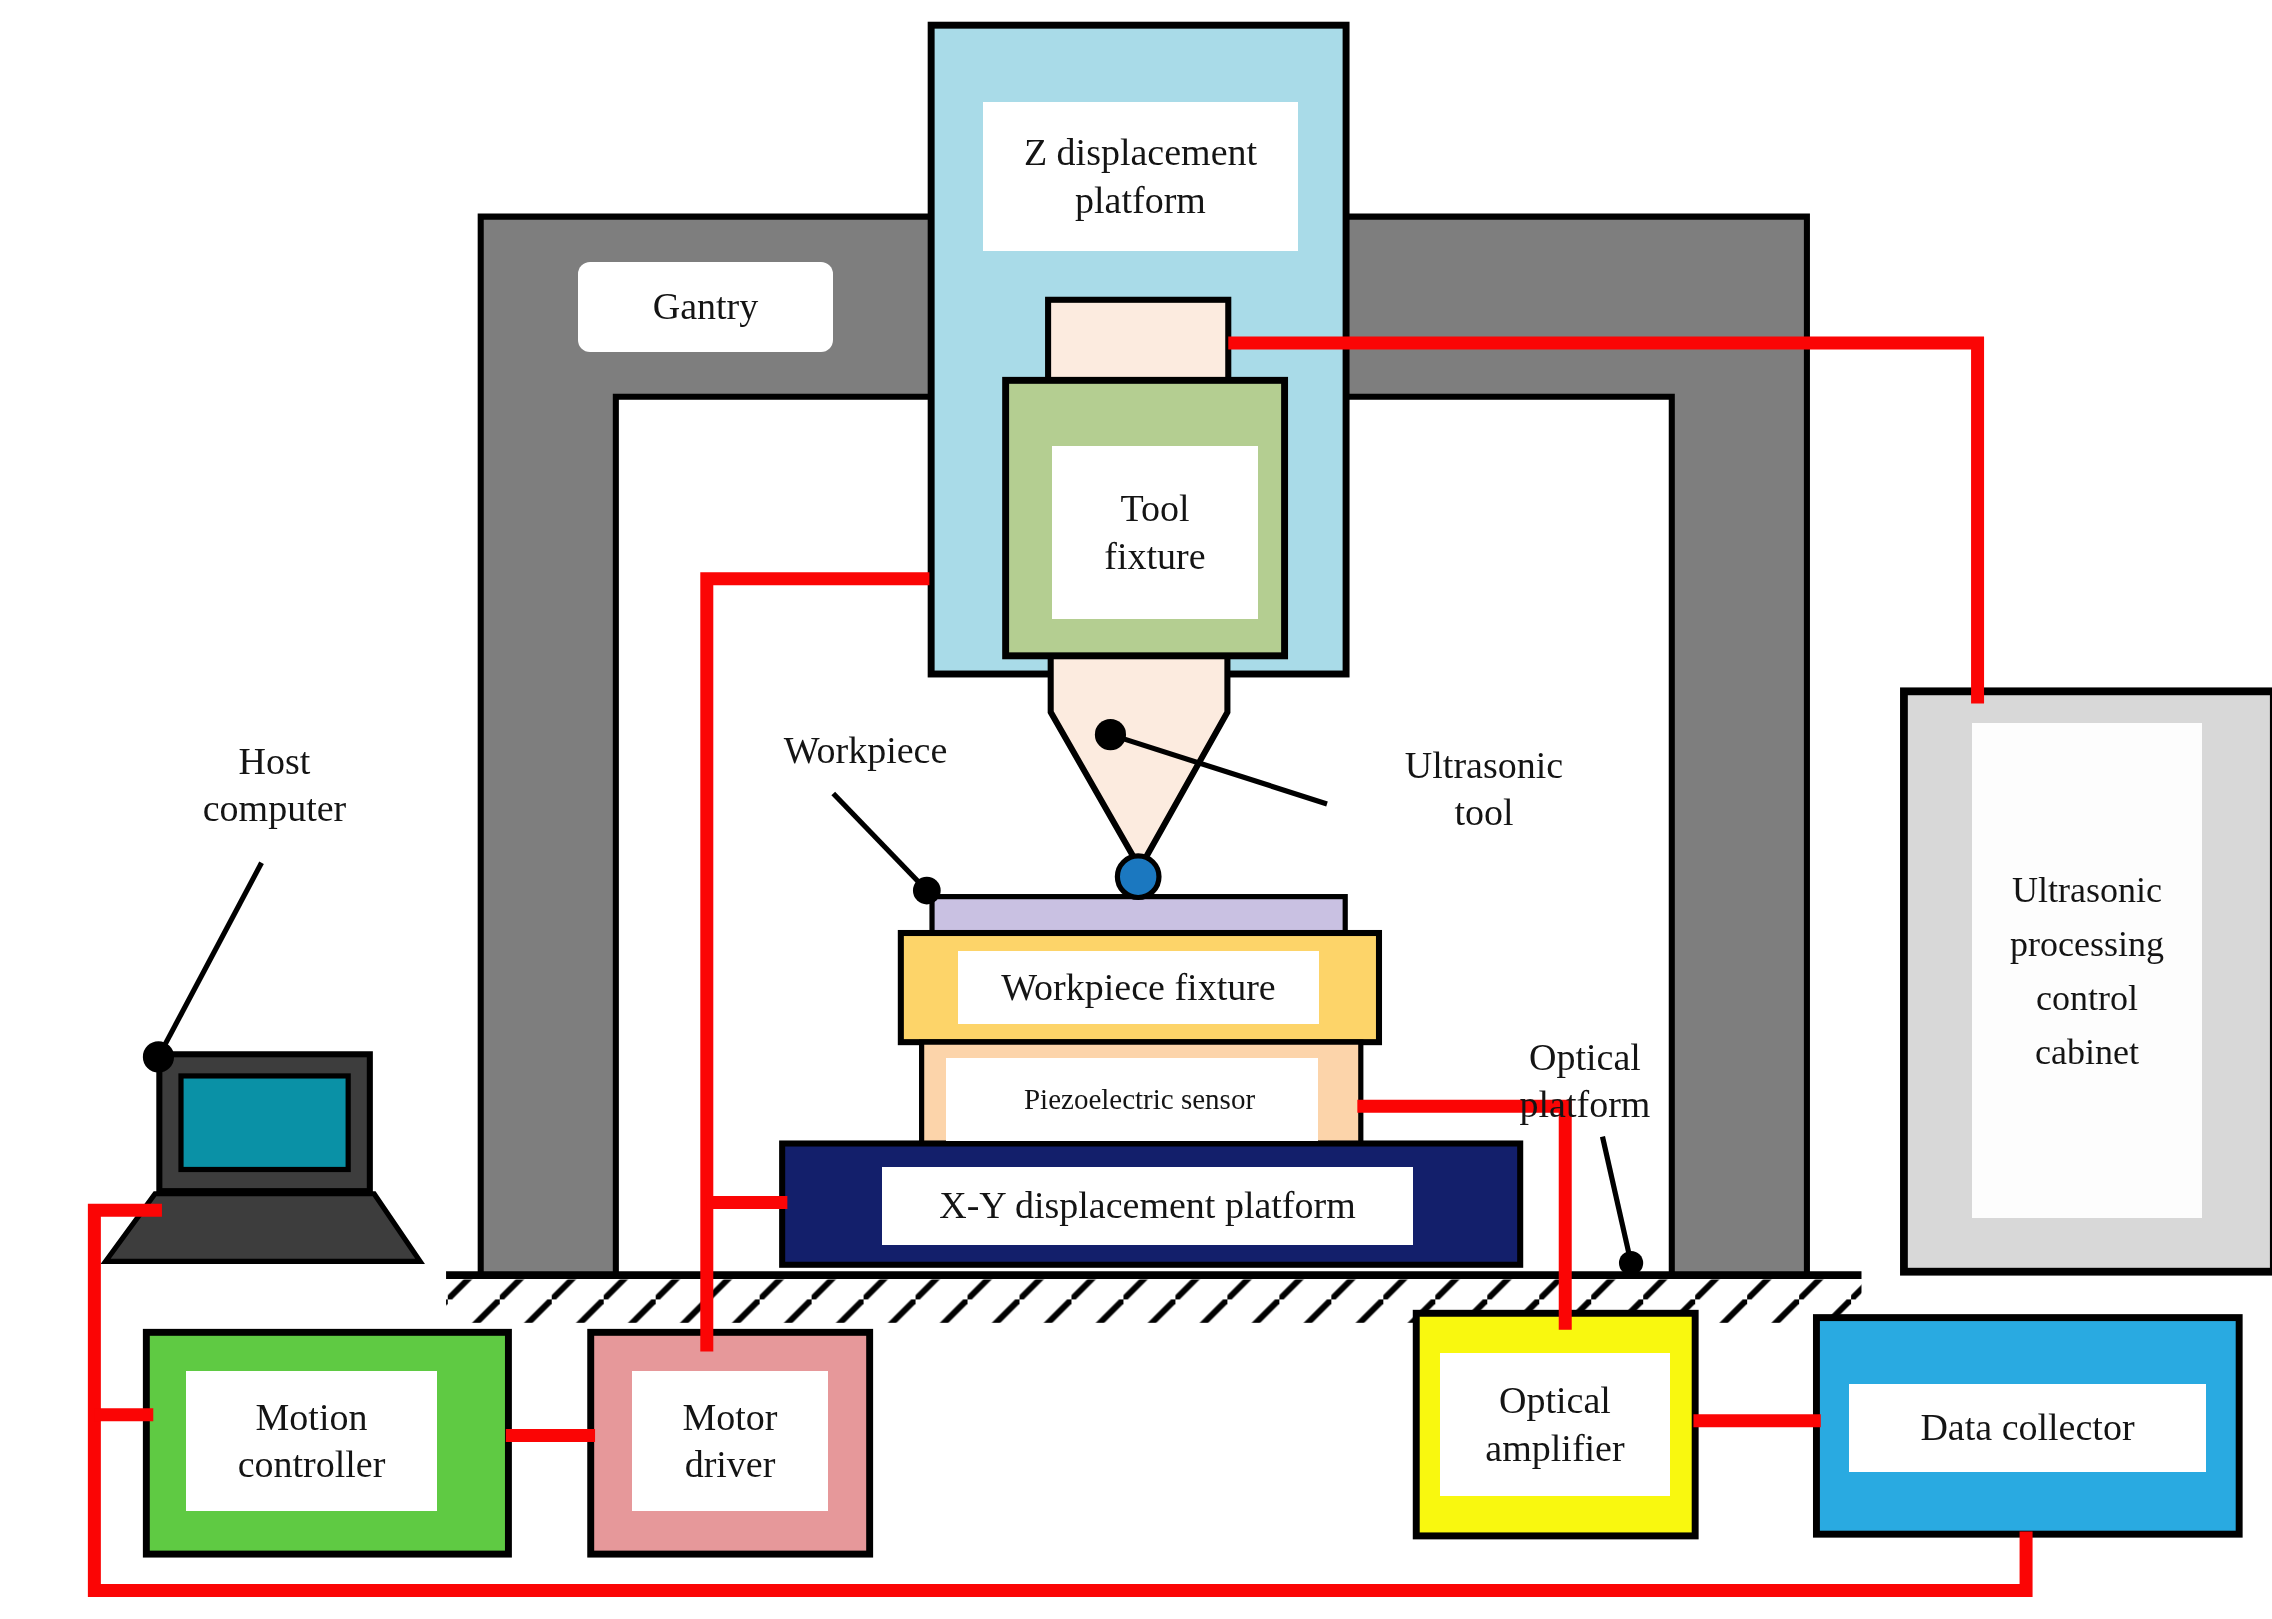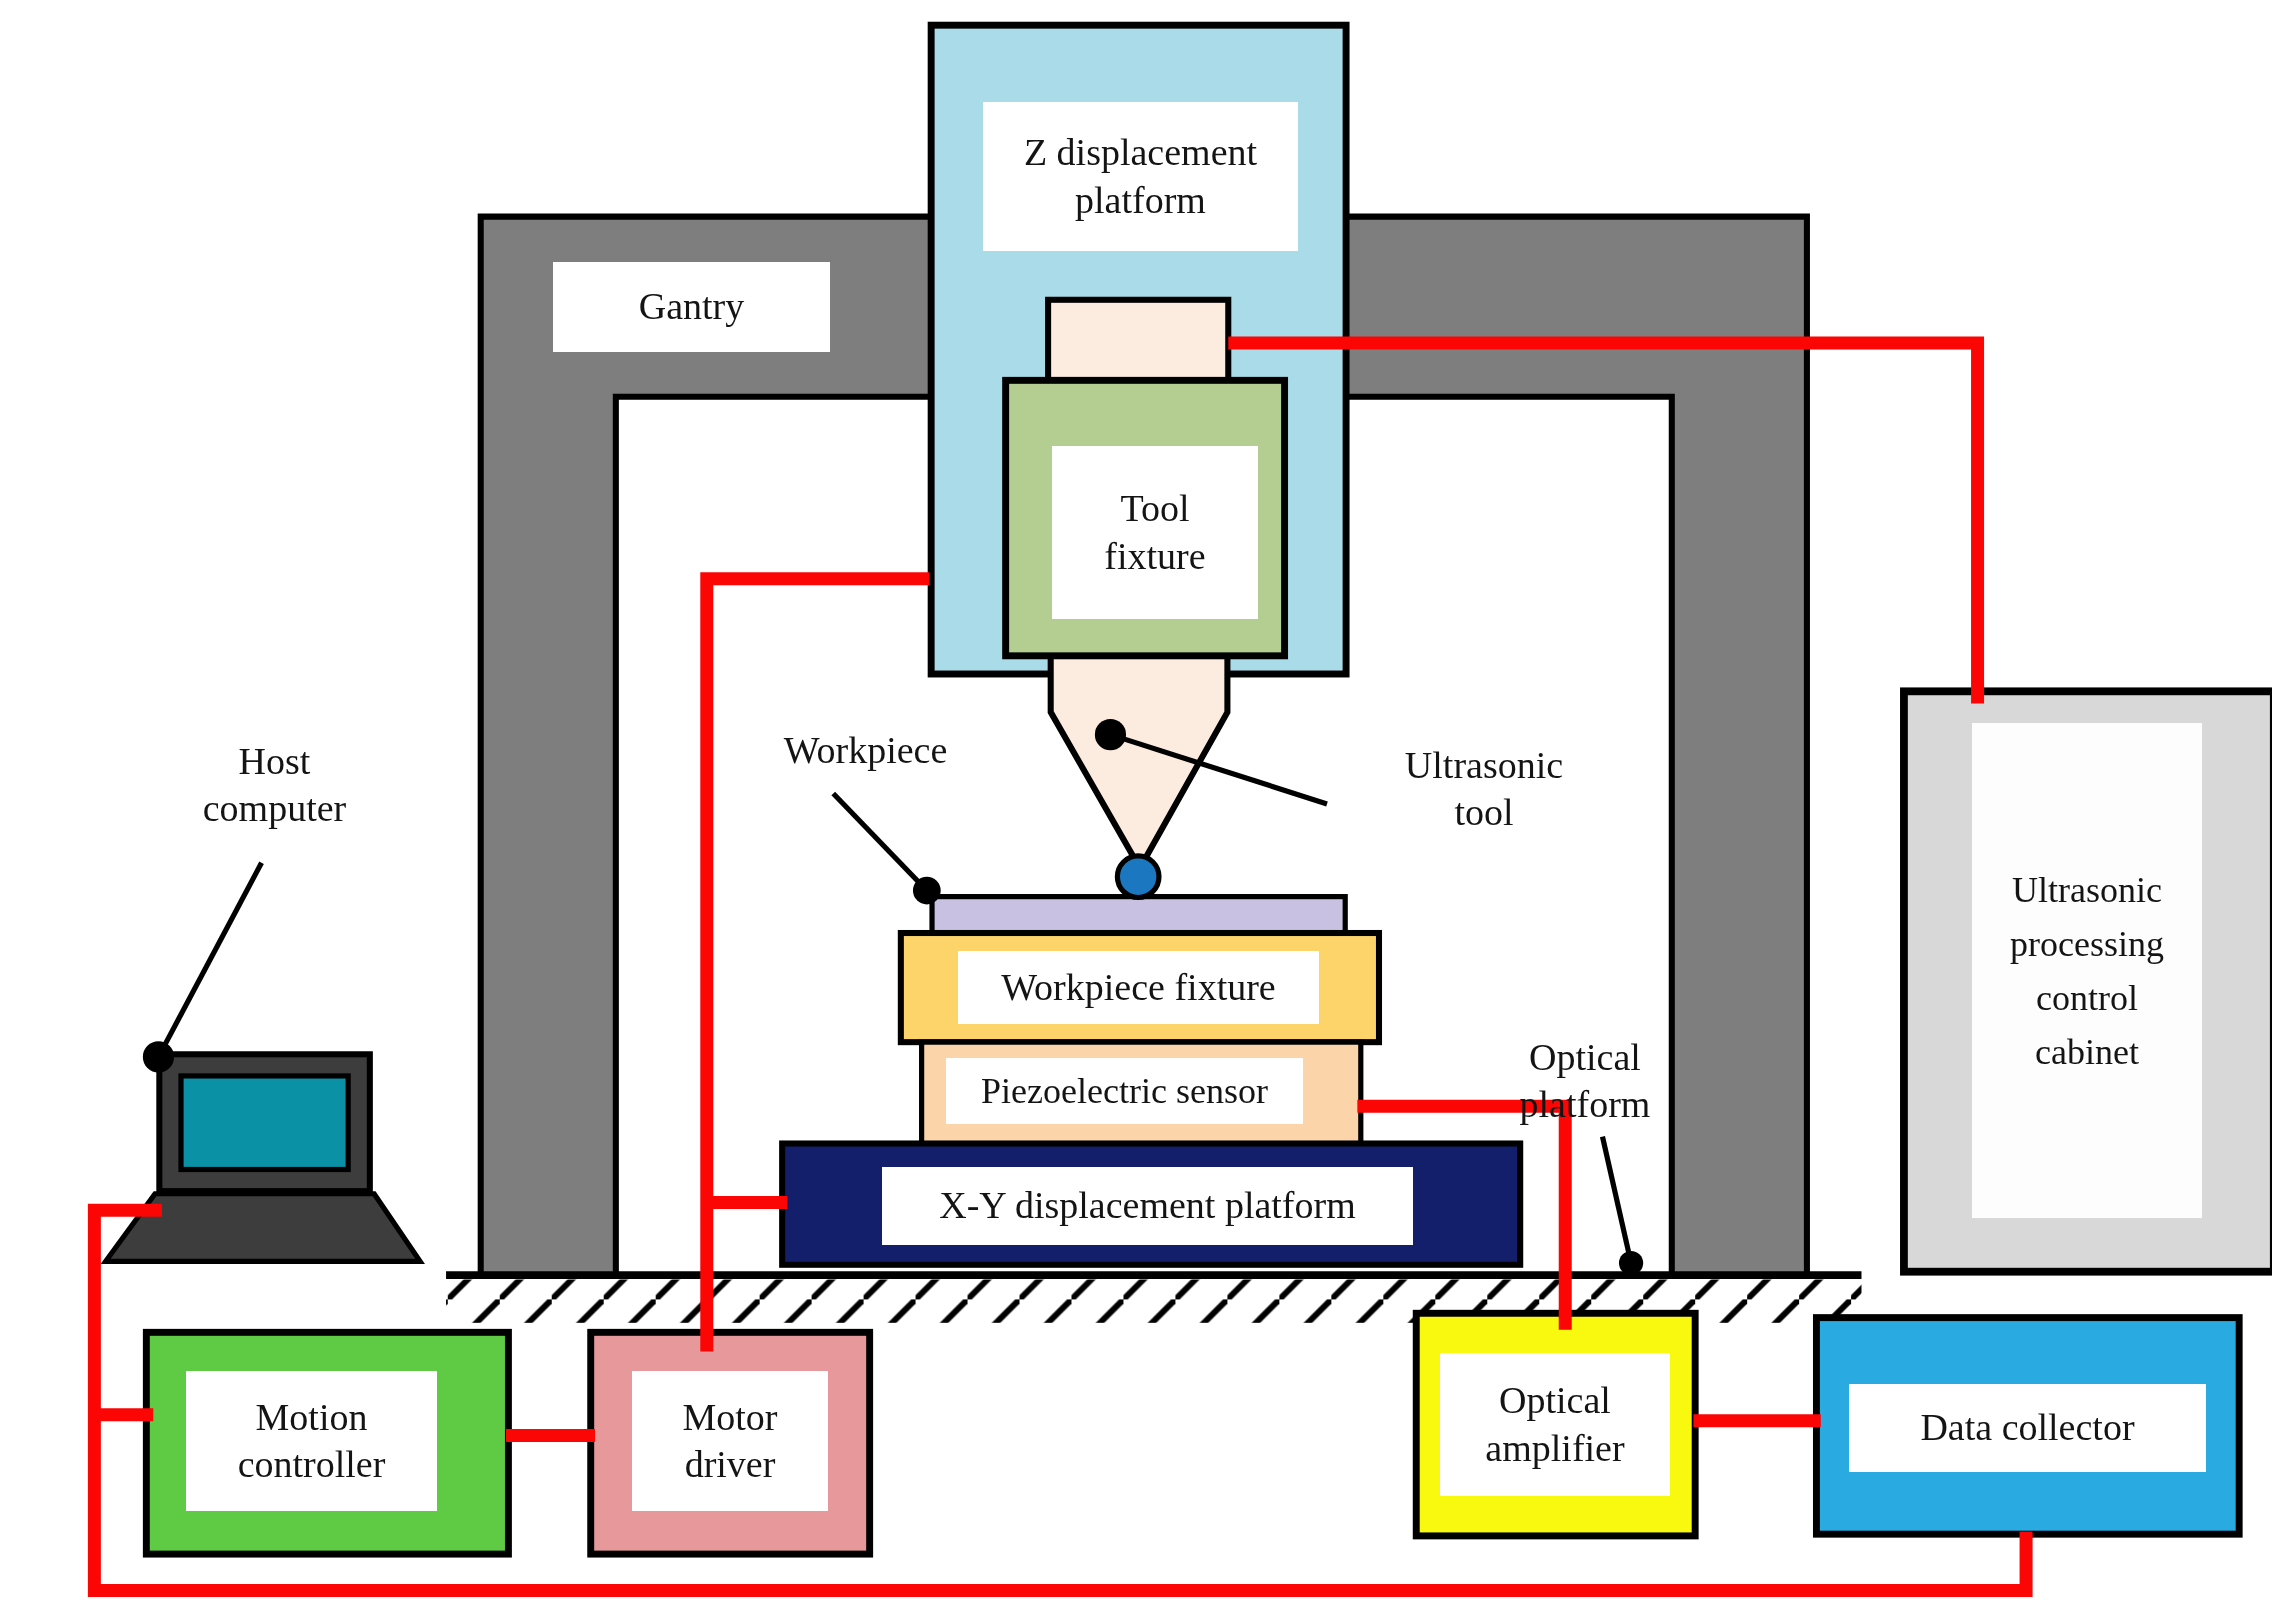--- a/index.html
+++ b/index.html
@@ -14,24 +14,24 @@
   #shapes{position:absolute;left:0;top:0;width:2273px;height:1620px;z-index:1;}
   .lbl{
     position:absolute;z-index:2;
     display:flex;align-items:center;justify-content:center;
     text-align:center;white-space:pre-line;
     font-size:38px;line-height:1.25;color:#141414;
   }
   .boxed{background:#ffffff;}
   
   #lbl-z        {left:951px;top:102px; width:315px;height:149px;}
-  #lbl-gantry   {left:521px; top:262px; width:277px;height:90px;}
+  #lbl-gantry   {left:546px; top:262px; width:255px;height:90px;border-radius:12px;}
   #lbl-toolfix  {left:1020px;top:446px; width:206px;height:173px;}
   #lbl-wpfix    {left:926px;top:951px;width:361px;height:73px;}
-  #lbl-piezo    {left:914px;top:1058px;width:357px;height:66px;font-size:36px;}
+  #lbl-piezo    {left:914px;top:1058px;width:357px;height:83px;font-size:29px;padding-left:15px;}
   #lbl-xy       {left:850px; top:1167px;width:531px;height:78px;}
   #lbl-motion   {left:154px; top:1371px;width:251px;height:140px;}
   #lbl-motor    {left:600px; top:1371px;width:196px;height:140px;}
   #lbl-charge   {left:1408px;top:1353px;width:230px;height:143px;}
   #lbl-data     {left:1817px;top:1384px;width:357px;height:88px;}
   #lbl-cabinet  {left:1940px;top:723px; width:230px;height:495px;background:#fdfdfd;font-size:36px;line-height:1.5;}
   
   #lbl-host     {left:136px; top:732px; width:213px;height:106px;}
   #lbl-workpiece{left:728px; top:722px; width:211px;height:57px;}
   #lbl-ultra    {left:1348px;top:730px; width:208px;height:118px;}

